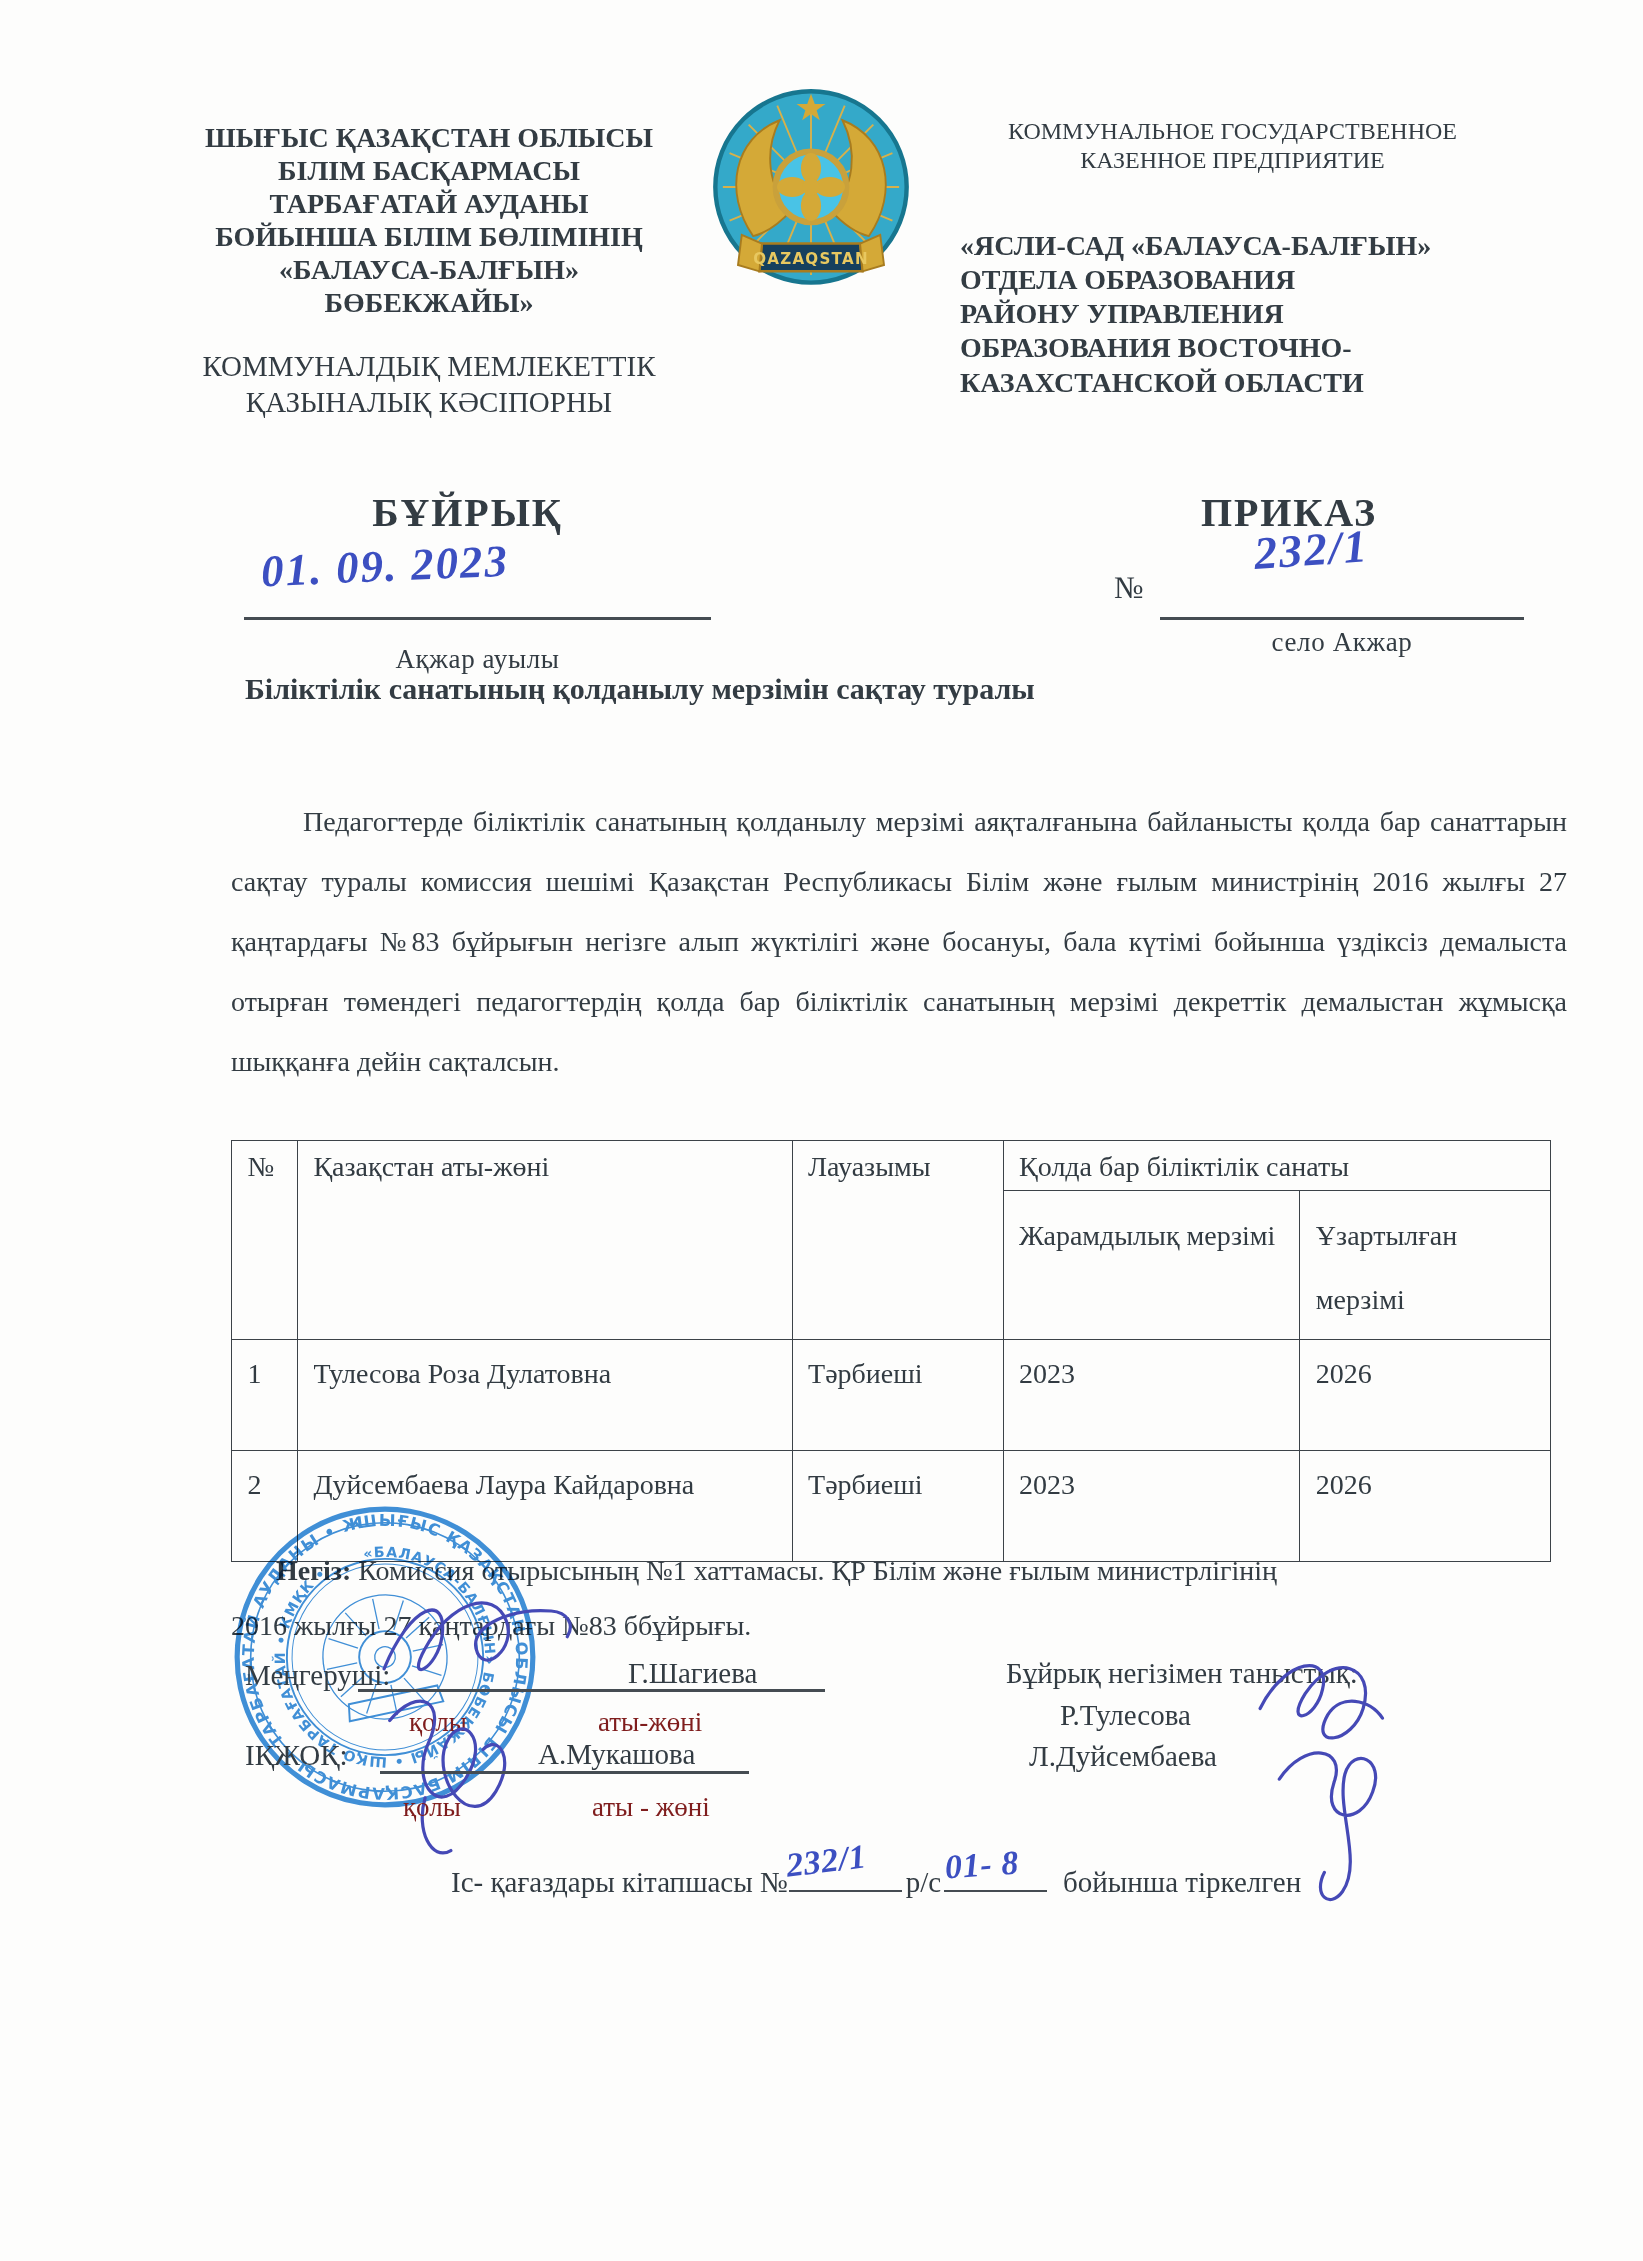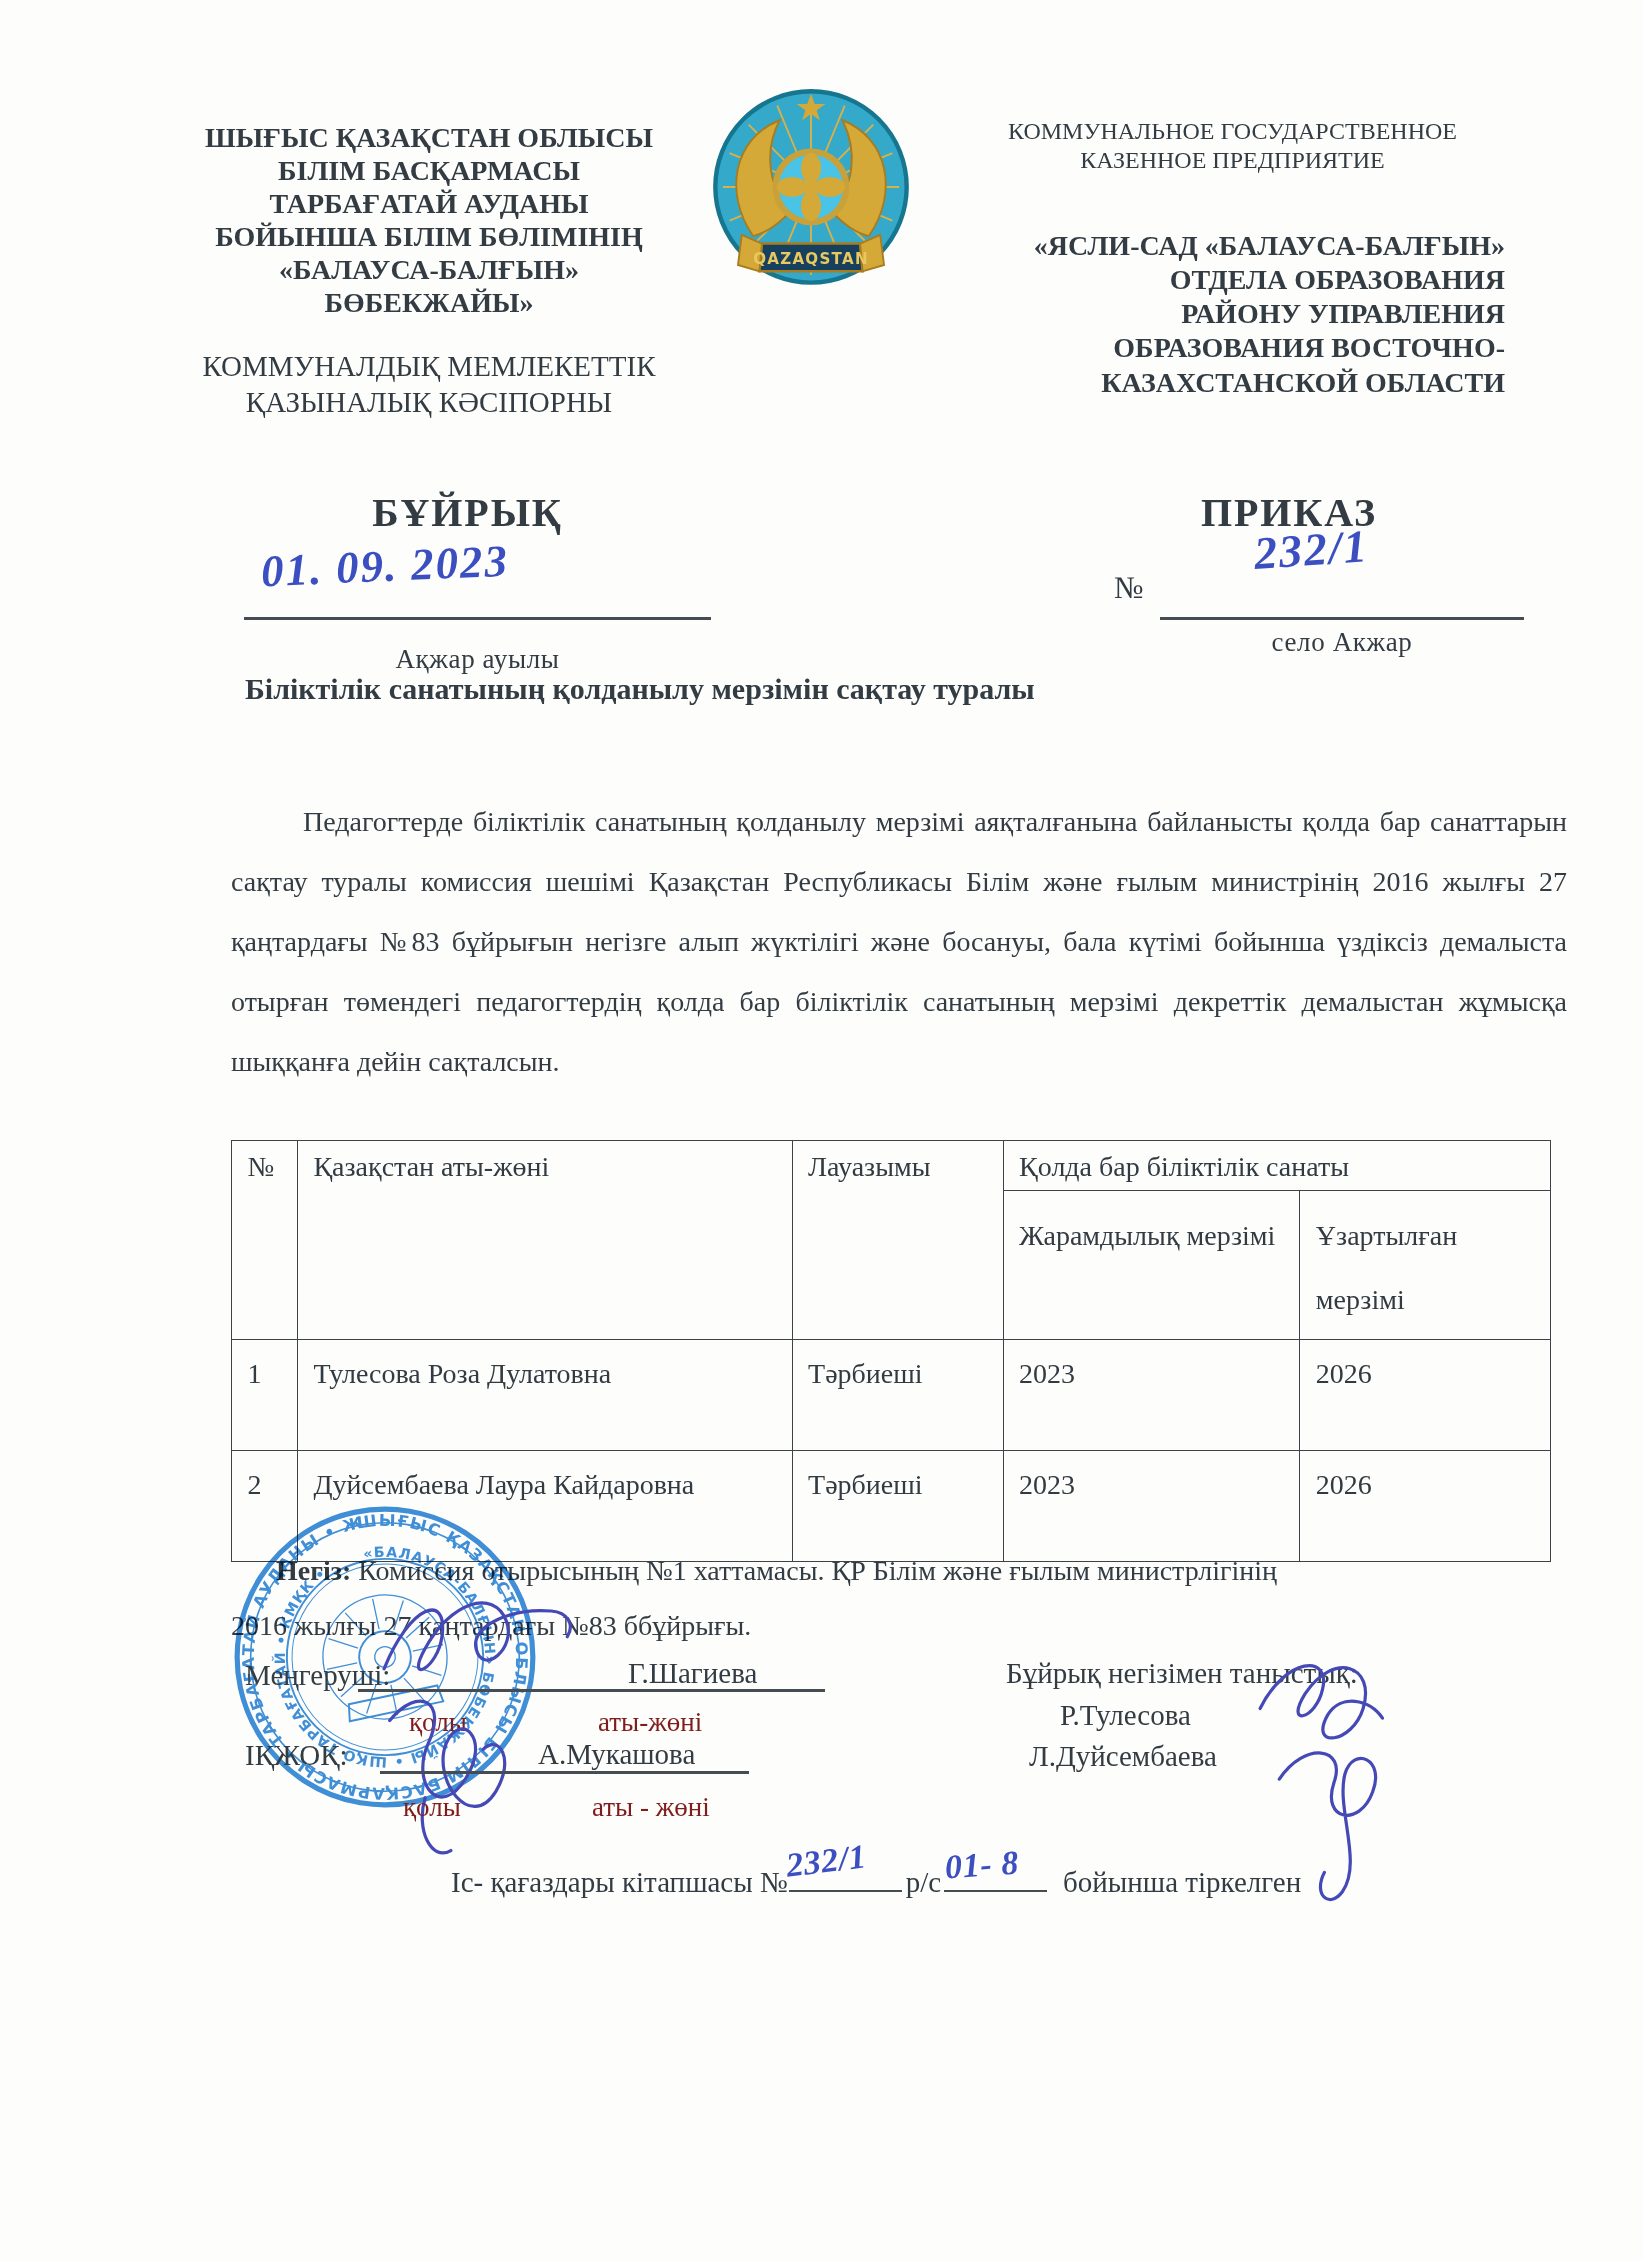--- a/index.html
+++ b/index.html
@@ -3,21 +3,21 @@
 <meta charset="utf-8">
 <style>
   html,body{margin:0;padding:0;background:#ffffff;}
   .page{position:relative;width:1644px;height:2261px;background:#fdfdfc;overflow:hidden;
         font-family:"Liberation Serif", serif;color:#333c43;}
   .abs{position:absolute;}
   
   .hdr-left{left:184px;top:121px;width:490px;font-weight:bold;font-size:28px;line-height:1.18;text-align:center;}
   .hdr-left-sub{left:184px;top:348px;width:490px;font-weight:normal;font-size:29px;line-height:1.25;text-align:center;}
   .hdr-right{left:960px;top:117px;width:545px;font-weight:normal;font-size:24px;line-height:1.22;text-align:center;}
-  .hdr-right-main{left:960px;top:229px;width:545px;font-weight:bold;font-size:28px;line-height:1.22;text-align:right;}
+  .hdr-right-main{left:960px;top:229px;width:545px;font-weight:bold;font-size:28px;line-height:1.22;text-align:left;}
   .emblem{left:704px;top:85px;width:214px;height:214px;}
   
   .order-kk{left:229px;top:489px;width:477px;font-weight:bold;font-size:40px;letter-spacing:1.9px;text-align:center;}
   .order-ru{left:1057px;top:489px;width:464px;font-weight:bold;font-size:40px;letter-spacing:1.9px;text-align:center;}
   .hand{font-style:italic;font-weight:600;color:#3c4fc1;font-family:"Liberation Serif",serif;letter-spacing:1.9px;white-space:nowrap;}
   .hand-date{left:261px;top:540px;font-size:45px;transform:rotate(-2.5deg);}
   .rule{background:#454c52;height:2.6px;}
   .rule-date{left:244px;top:617px;width:467px;}
   .place-kk{left:244px;top:644px;width:467px;font-size:27px;text-align:center;letter-spacing:0.6px;}
   .num-sign{left:1114px;top:570px;font-size:31px;}

